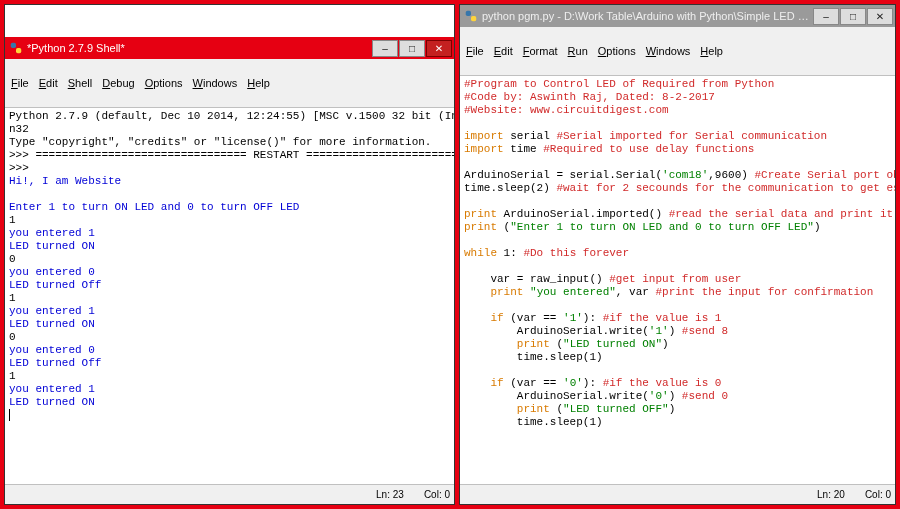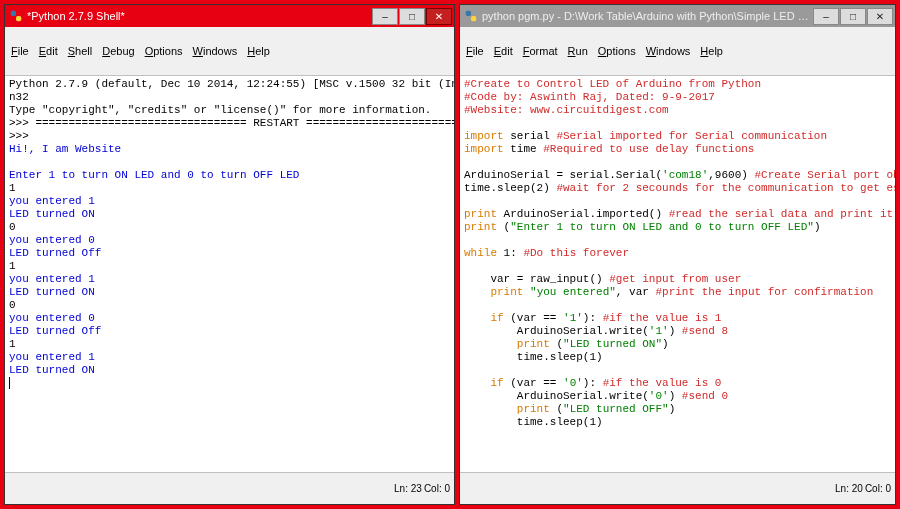--- a/index.html
+++ b/index.html
@@ -23,21 +23,21 @@
 .window-right { left: 459px; top: 4px; width: 437px; height: 501px; }
 
 .titlebar {
   display: flex;
   align-items: center;
   height: 22px;
   padding: 0 2px 0 4px;
   color: #fff;
   font-size: 11px;
 }
-.titlebar.active { background: linear-gradient(#e60012,#e60012); }
+.titlebar.active { background: linear-gradient(#e60012,#e60012); margin-top: 32px; }
 .titlebar.inactive { background: linear-gradient(#9a9a9a,#9a9a9a); color:#eee;}
 .titlebar .icon { width:14px; height:14px; margin-right:4px; display:inline-block; }
 .titlebar .title { flex:1; white-space:nowrap; overflow:hidden; text-overflow:ellipsis; }
 .win-controls { display:flex; gap:1px; }
 .win-btn {
   width: 26px; height: 17px;
   background: #ddd;
   border: 1px solid #888;
   display:flex; align-items:center; justify-content:center;
   font-size:10px; color:#222;
@@ -62,29 +62,29 @@
   overflow:hidden;
   position:relative;
 }
 .editor pre {
   font-family: "Courier New", monospace;
   font-size: 11px;
   line-height: 13px;
   white-space: pre;
 }
 .statusbar {
-  height:32px;
+  height:20px;
   border-top:1px solid #c0c0c0;
   background:#f0f0f0;
   font-size:10px;
   display:flex;
   justify-content:flex-end;
   align-items:center;
   padding:0 4px;
-  gap:2px;
+  gap:20px;
 }
 
 .c-red { color:#d12a2a; }
 .c-blue { color:#0000d6; }
 .c-orange { color:#d87a00; }
 .c-green { color:#008000; }
 .c-black { color:#000; }
 .cursor {
   display:inline-block;
   width:1px; height:12px;
@@ -172,22 +172,22 @@
   <div class="menubar" id="code-menu">
       <span class="menuitem"><u>F</u>ile</span>
       <span class="menuitem"><u>E</u>dit</span>
       <span class="menuitem"><u>F</u>ormat</span>
       <span class="menuitem"><u>R</u>un</span>
       <span class="menuitem"><u>O</u>ptions</span>
       <span class="menuitem"><u>W</u>indows</span>
       <span class="menuitem"><u>H</u>elp</span>
     </div>
   <div class="editor">
-    <pre id="code-pre"><span class="c-red">#Create to Control LED of Arduino from Python</span>
-<span class="c-red">#Code by: Aswinth Raj, Dated: 9-9-2017</span>
+    <pre id="code-pre"><span class="c-red">#Program to Control LED of Required from Python</span>
+<span class="c-red">#Code by: Aswinth Raj, Dated: 8-2-2017</span>
 <span class="c-red">#Website: www.circuitdigest.com</span>
 <span class="c-black"></span>
 <span class="c-orange">import</span><span class="c-black"> serial </span><span class="c-red">#Serial imported for Serial communication</span>
 <span class="c-orange">import</span><span class="c-black"> time </span><span class="c-red">#Required to use delay functions</span>
 <span class="c-black"></span>
 <span class="c-black">ArduinoSerial = serial.Serial(</span><span class="c-green">'com18'</span><span class="c-black">,9600) </span><span class="c-red">#Create Serial port object called ar</span>
 <span class="c-black">time.sleep(2) </span><span class="c-red">#wait for 2 secounds for the communication to get established</span>
 <span class="c-black"></span>
 <span class="c-orange">print</span><span class="c-black"> ArduinoSerial.imported() </span><span class="c-red">#read the serial data and print it as line</span>
 <span class="c-orange">print</span><span class="c-black"> (</span><span class="c-green">"Enter 1 to turn ON LED and 0 to turn OFF LED"</span><span class="c-black">)</span>

